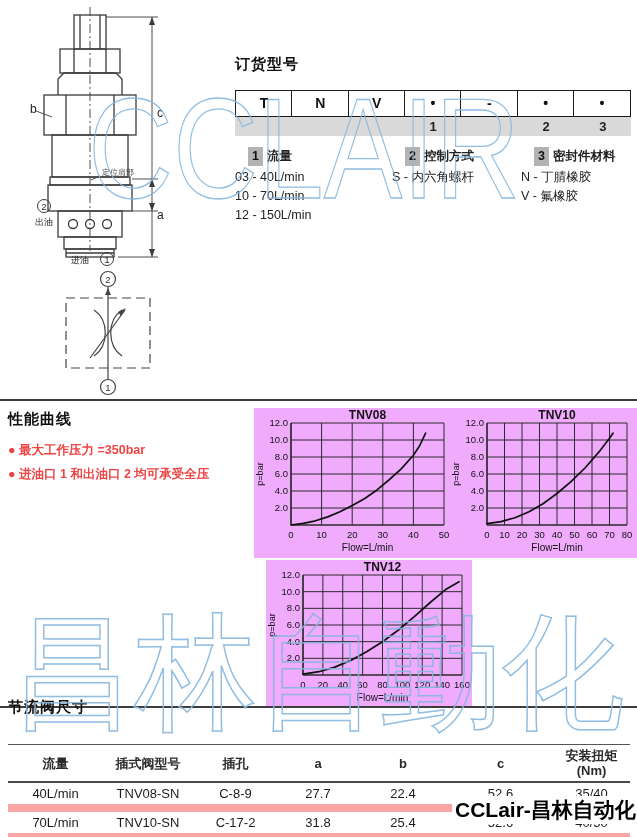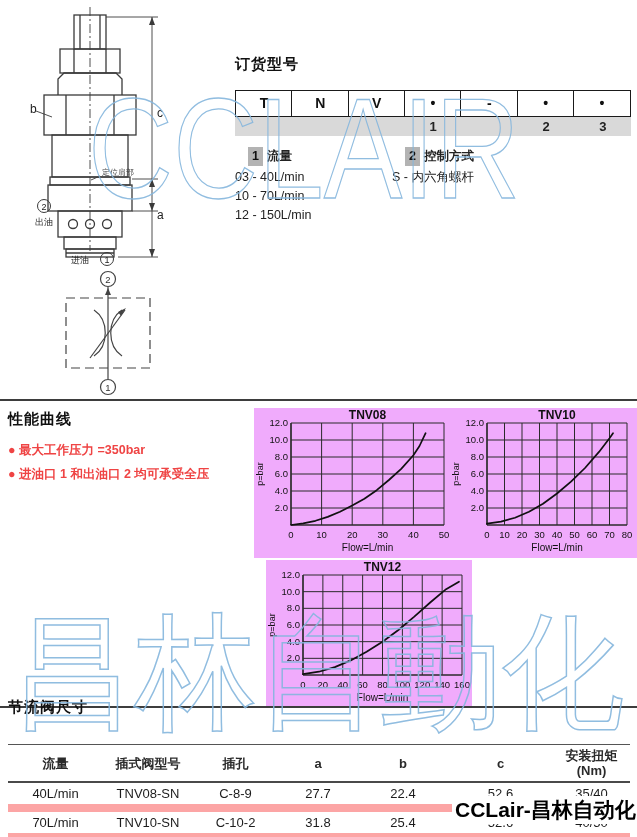--- a/index.html
+++ b/index.html
@@ -130,20 +130,25 @@
 
   <div class="abs spec-group" style="left:235px;top:147px;width:150px;">
     <div class="spec-head"><span class="badge">1</span><span>流量</span></div>
     <div>03 - 40L/min</div>
     <div>10 - 70L/min</div>
     <div>12 - 150L/min</div>
   </div>
   <div class="abs spec-group" style="left:392px;top:147px;width:130px;">
     <div class="spec-head"><span class="badge">2</span><span>控制方式</span></div>
     <div>S - 内六角螺杆</div>
+  </div>
+  <div class="abs spec-group" style="left:521px;top:147px;width:115px;">
+    <div class="spec-head"><span class="badge">3</span><span>密封件材料</span></div>
+    <div>N - 丁腈橡胶</div>
+    <div>V - 氟橡胶</div>
   </div>
 
   <div class="divider" style="top:399px;"></div>
   <div class="abs sec-title" style="left:8px;top:410px;">性能曲线</div>
   <div class="bullet" style="left:8px;top:442px;width:250px;">● 最大工作压力 =350bar</div>
   <div class="bullet" style="left:8px;top:466px;width:250px;">● 进油口 1 和出油口 2 均可承受全压</div>
 
   <div class="chart" style="left:254px;top:408px;width:200px;height:150px;"><svg width="200" height="150" viewBox="0 0 200 150">
         <text x="113.5" y="11" text-anchor="middle" font-size="12" font-weight="bold" fill="#111">TNV08</text>
         <line x1="37" y1="117" x2="37" y2="15" stroke="#2b2b2b" stroke-width="1"></line>
@@ -284,21 +289,21 @@
         <td>TNV08-SN</td>
         <td>C-8-9</td>
         <td>27.7</td>
         <td>22.4</td>
         <td>52.6</td>
         <td>35/40</td>
       </tr>
       <tr>
         <td>70L/min</td>
         <td>TNV10-SN</td>
-        <td>C-10-2</td>
+        <td>C-17-2</td>
         <td>31.8</td>
         <td>25.4</td>
         <td>52.6</td>
         <td>40/50</td>
       </tr>
       <tr>
         <td>150L/min</td>
         <td>TNV12-SN</td>
         <td>C-12-2</td>
         <td>46</td>

